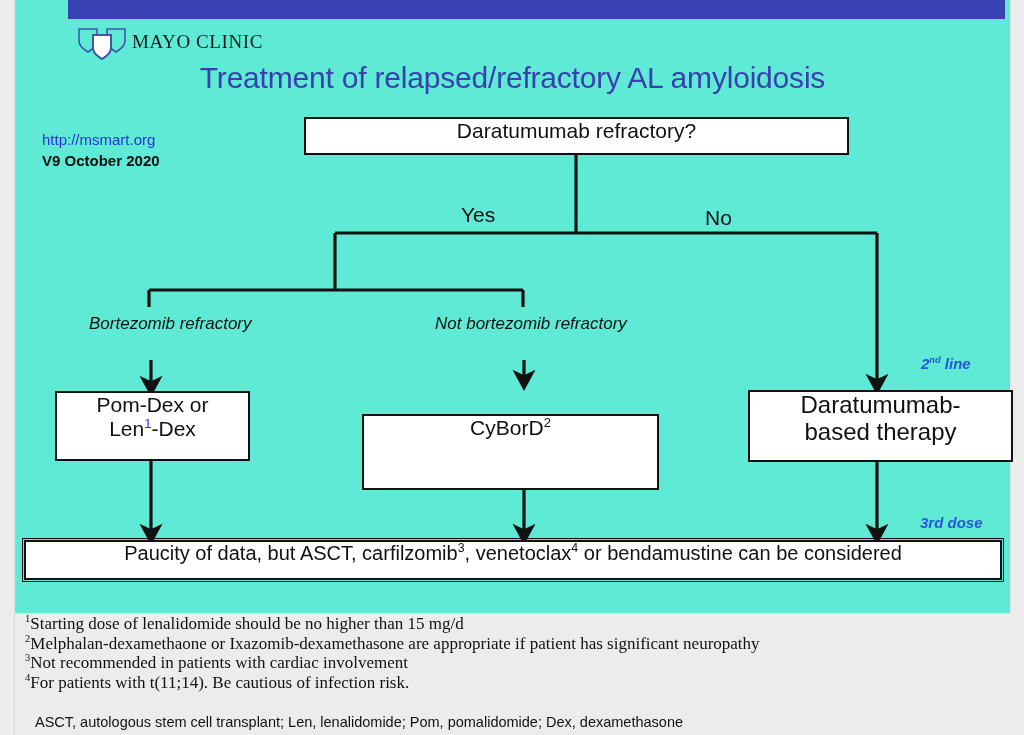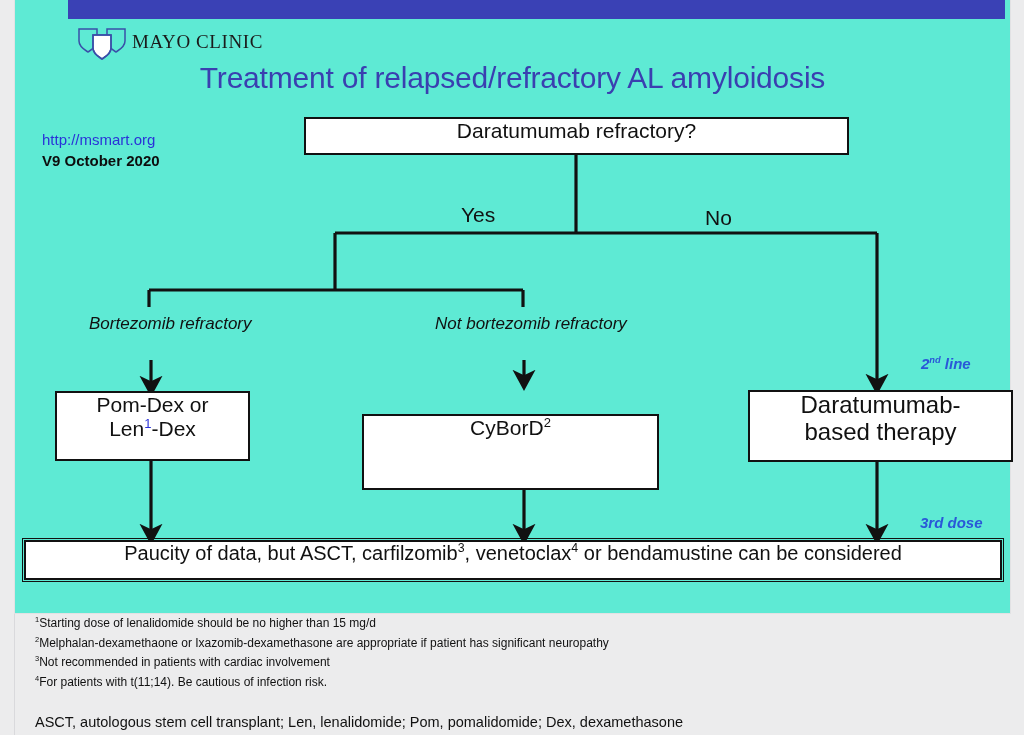--- a/index.html
+++ b/index.html
@@ -88,22 +88,22 @@
   #lbl-no{left:690px;top:206px;font-size:21px;text-align:center;}
   #lbl-bortez{left:74px;top:312px;width:140px;text-align:center;
     font-size:17px;font-style:italic;line-height:23px;}
   #lbl-notbortez{left:420px;top:312px;width:168px;text-align:left;
     font-size:17px;font-style:italic;line-height:23px;}
   #lbl-2nd{left:906px;top:355px;font-size:15px;font-style:italic;font-weight:bold;color:#2a57d8;}
   #lbl-3rd{left:905px;top:514px;font-size:15px;font-style:italic;font-weight:bold;color:#2a57d8;}
 
   
   .footnotes{
-    position:absolute;left:20px;top:614px;width:960px;
-    font-size:12px;color:#111;line-height:19.5px;
+    position:absolute;left:10px;top:614px;width:960px;
+    font-size:17px;color:#111;line-height:19.5px;font-family:Liberation Serif, serif;
   }
   .footnotes div{white-space:nowrap;}
   .abbrev{
     position:absolute;left:20px;top:714px;
     font-size:14.5px;color:#111;white-space:nowrap;
   }
 </style>
 </head>
 <body>
 

